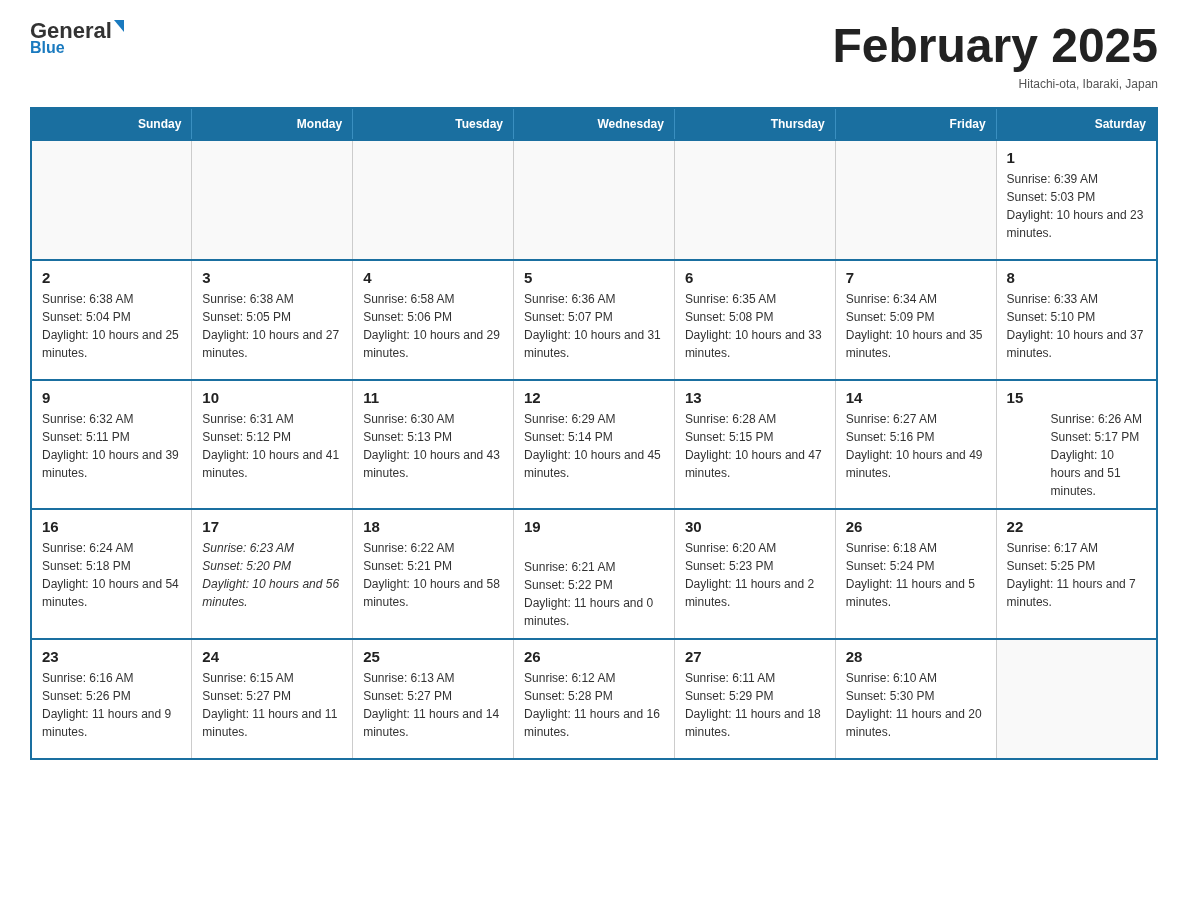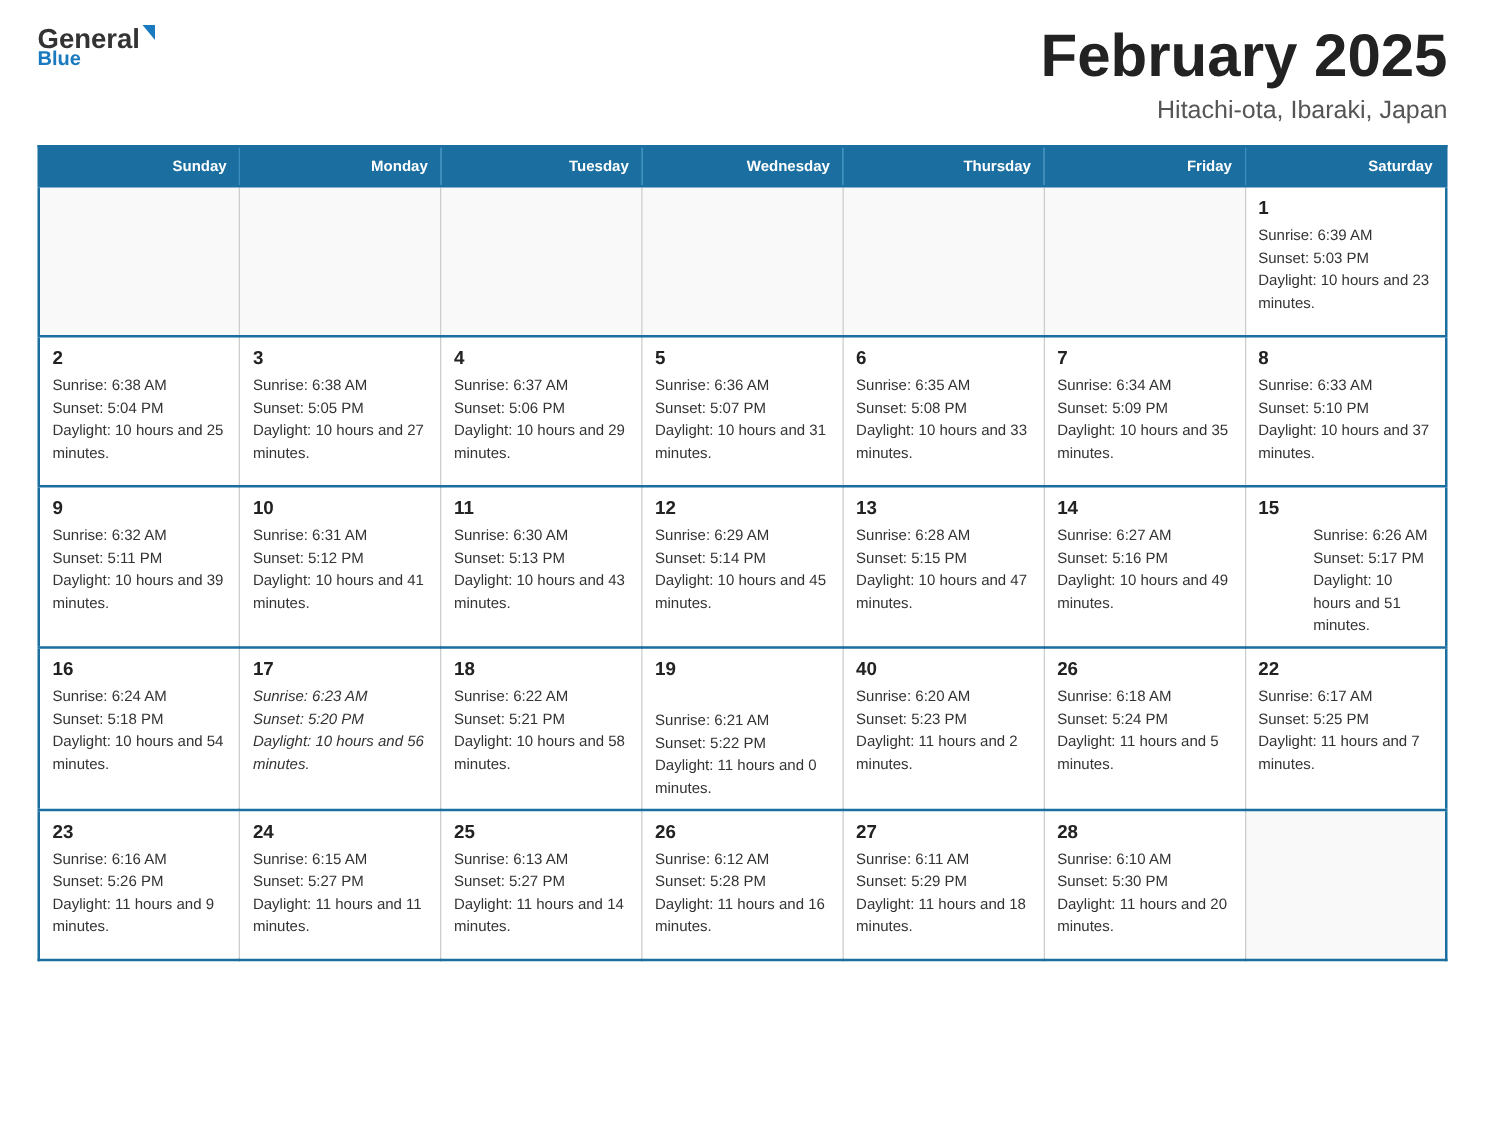--- a/index.html
+++ b/index.html
@@ -43,21 +43,21 @@
     .title-block {
       text-align: right;
     }
     .month-title {
       font-size: 48px;
       font-weight: bold;
       color: #222;
       line-height: 1.1;
     }
     .location {
-      font-size: 20px;
+      font-size: 12px;
       color: #555;
       margin-top: 4px;
     }
     .calendar {
       width: 100%;
       border-collapse: collapse;
       border: 2px solid #1a6fa0;
     }
     .calendar thead tr th {
       background-color: #1a6fa0;
@@ -154,21 +154,21 @@
 Daylight: 10 hours and 25 minutes.</div>
         </td>
         <td>
           <div class="day-number">3</div>
           <div class="day-info" style="white-space: pre-line;">Sunrise: 6:38 AM
 Sunset: 5:05 PM
 Daylight: 10 hours and 27 minutes.</div>
         </td>
         <td>
           <div class="day-number">4</div>
-          <div class="day-info" style="white-space: pre-line;">Sunrise: 6:37 AM
+          <div class="day-info" style="white-space: pre-line;">Sunrise: 6:58 AM
 Sunset: 5:06 PM
 Daylight: 10 hours and 29 minutes.</div>
         </td>
         <td>
           <div class="day-number">5</div>
           <div class="day-info" style="white-space: pre-line;">Sunrise: 6:36 AM
 Sunset: 5:07 PM
 Daylight: 10 hours and 31 minutes.</div>
         </td>
         <td>
@@ -253,21 +253,21 @@
 Sunset: 5:21 PM
 Daylight: 10 hours and 58 minutes.</div>
         </td>
         <td>
           <div class="day-number">19</div>
           <div class="day-info" style="white-space: pre-line; margin-top: 23px;">Sunrise: 6:21 AM
 Sunset: 5:22 PM
 Daylight: 11 hours and 0 minutes.</div>
         </td>
         <td>
-          <div class="day-number">40</div>
+          <div class="day-number">30</div>
           <div class="day-info" style="white-space: pre-line;">Sunrise: 6:20 AM
 Sunset: 5:23 PM
 Daylight: 11 hours and 2 minutes.</div>
         </td>
         <td>
           <div class="day-number">26</div>
           <div class="day-info" style="white-space: pre-line;">Sunrise: 6:18 AM
 Sunset: 5:24 PM
 Daylight: 11 hours and 5 minutes.</div>
         </td>

